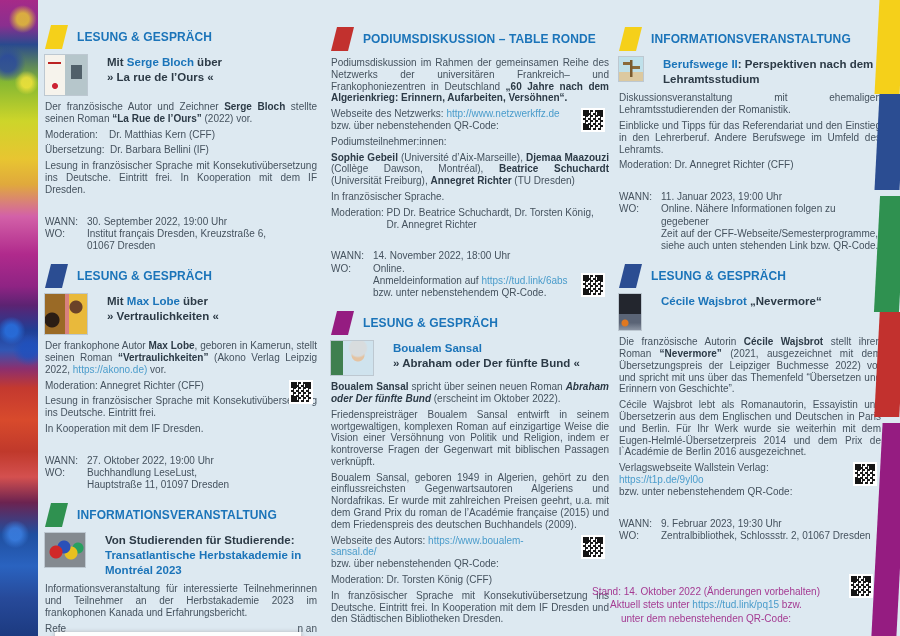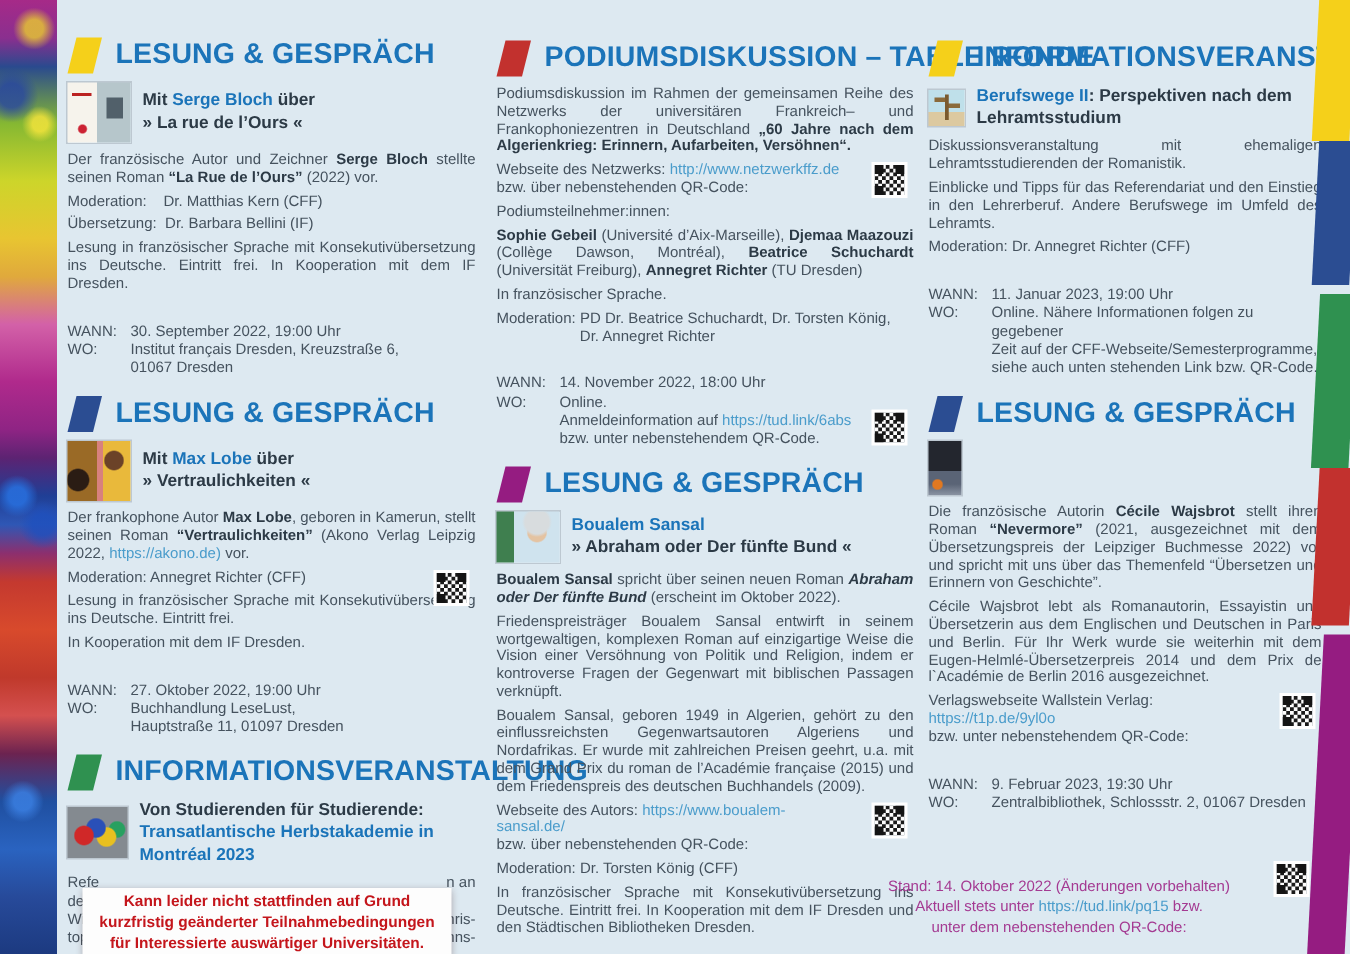--- a/index.html
+++ b/index.html
@@ -29,23 +29,23 @@
   
   .col{position:absolute;top:0;box-sizing:border-box;}
   #col1{left:45px;width:272px;padding-top:25px;}
   #col2{left:331px;width:278px;padding-top:27px;}
   #col3{left:619px;width:262px;padding-top:27px;}
   section{margin:0 0 4px 0;}
   section + section{margin-top:12px;}
 
   .sec-head{display:flex;align-items:center;margin:0 0 6px 0;}
   .tag{width:17px;height:24px;transform:skewX(-14deg);margin:0 12px 0 3px;flex:none;}
-  h2{font-size:19px;color:#1b74b9;margin:0;font-weight:bold;letter-spacing:.1px;white-space:nowrap;}
-
-  .title-row{display:flex;gap:8px;margin:0 0 6px 0;align-items:center;}
+  h2{font-size:12px;color:#1b74b9;margin:0;font-weight:bold;letter-spacing:.1px;white-space:nowrap;}
+
+  .title-row{display:flex;gap:20px;margin:0 0 6px 0;align-items:flex-start;}
   .ev-title{font-size:11.5px;font-weight:bold;line-height:1.28;white-space:pre-line;color:#2c3a46;}
 
   p{margin:0 0 4px 0;font-size:10px;line-height:1.18;color:#45525e;white-space:pre-line;}
   .just{text-align:justify;}
   .sg-n{} .sg-b{font-weight:bold;color:#2c3a46;}
   .sg-bl{font-weight:bold;color:#1b74b9;}
   .sg-l{color:#4a9ccb;}
   .sg-bi{font-weight:bold;font-style:italic;color:#2c3a46;}
   .sg-nb{color:#1d3c63;}
   .sg-m{color:#a43a92;}
@@ -177,20 +177,21 @@
     <section>
       <div class="sec-head">
         <span class="tag" style="background: rgb(47, 145, 80);"></span>
         <h2>INFORMATIONSVERANSTALTUNG</h2>
       </div>
       <div class="title-row">
         <div class="thumb th-faces-icon"></div>
         <div class="ev-title"><span class="sg-b">Von Studierenden für Studierende:</span><span class="sg-bl">
 Transatlantische Herbstakademie in Montréal 2023</span></div>
       </div>
+      <p class="just"><span class="sg-n">Informationsveranstaltung für interessierte Teilnehmerinnen und Teilnehmer an der Herbstakademie 2023 im frankophonen Kanada und Erfahrungsbericht.</span></p>
       <div class="obsc">
         <div class="obs-line">
           <span>Refe</span>
           <span>n an</span>
         </div>
         <div class="obs-line">
           <span>der</span>
           <span></span>
         </div>
         <div class="obs-line">
@@ -287,20 +288,21 @@
         </div>
       </div>
     </section>
     <section>
       <div class="sec-head">
         <span class="tag" style="background: rgb(43, 77, 146);"></span>
         <h2>LESUNG &amp; GESPRÄCH</h2>
       </div>
       <div class="title-row">
         <div class="thumb th-wajsbrot-photo"></div>
+        <div class="ev-title"><span class="sg-bl">Cécile Wajsbrot</span><span class="sg-b"> „Nevermore“</span></div>
       </div>
       <p class="just"><span class="sg-n">Die französische Autorin </span><span class="sg-b">Cécile Wajsbrot</span><span class="sg-n"> stellt ihren Roman </span><span class="sg-b">“Nevermore”</span><span class="sg-n"> (2021, ausgezeichnet mit dem Übersetzungspreis der Leipziger Buchmesse 2022) vor und spricht mit uns über das Themenfeld “Übersetzen und Erinnern von Geschichte”.</span></p>
       <p class="just"><span class="sg-n">Cécile Wajsbrot lebt als Romanautorin, Essayistin und Übersetzerin aus dem Englischen und Deutschen in Paris und Berlin. Für Ihr Werk wurde sie weiterhin mit dem Eugen-Helmlé-Übersetzerpreis 2014 und dem Prix de l`Académie de Berlin 2016 ausgezeichnet.</span></p>
       <div class="pqr">
         <div class="qr"></div>
         <p><span class="sg-n">Verlagswebseite Wallstein Verlag: </span><span class="sg-l">https://t1p.de/9yl0o</span><span class="sg-n">
 bzw. unter nebenstehendem QR-Code:</span></p>
       </div>
       <div class="ww">
         <div class="ww-row">

